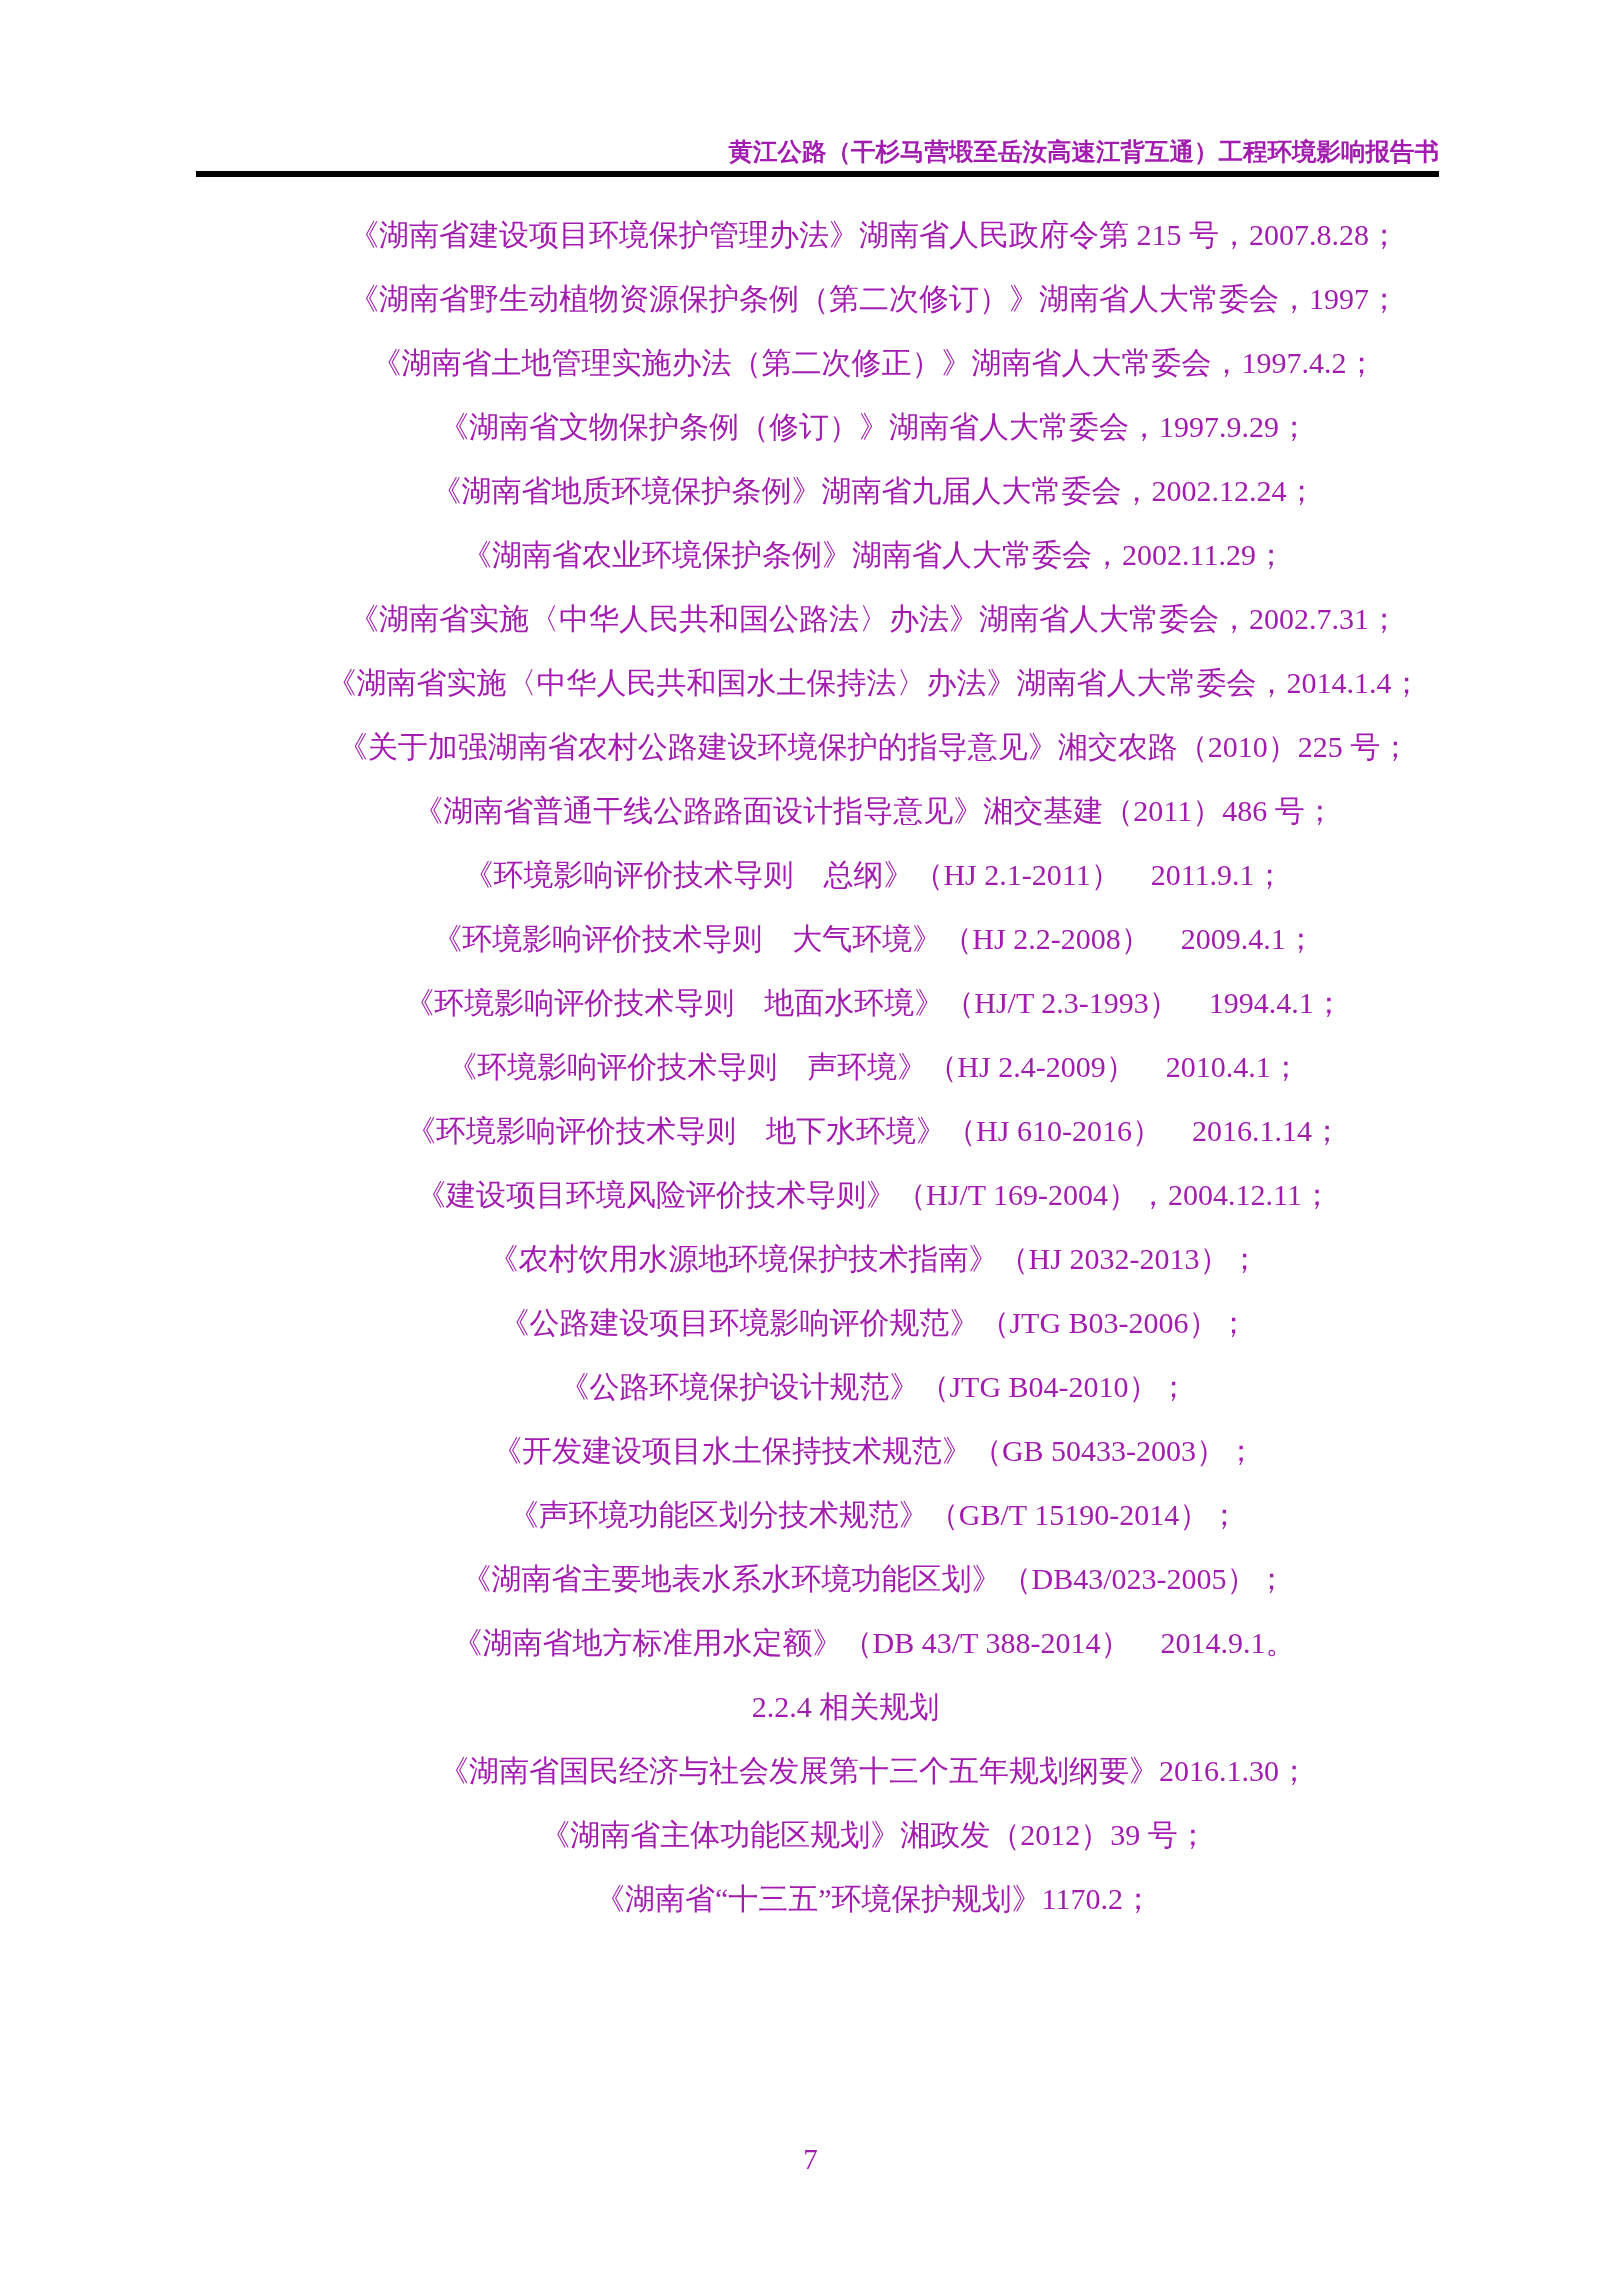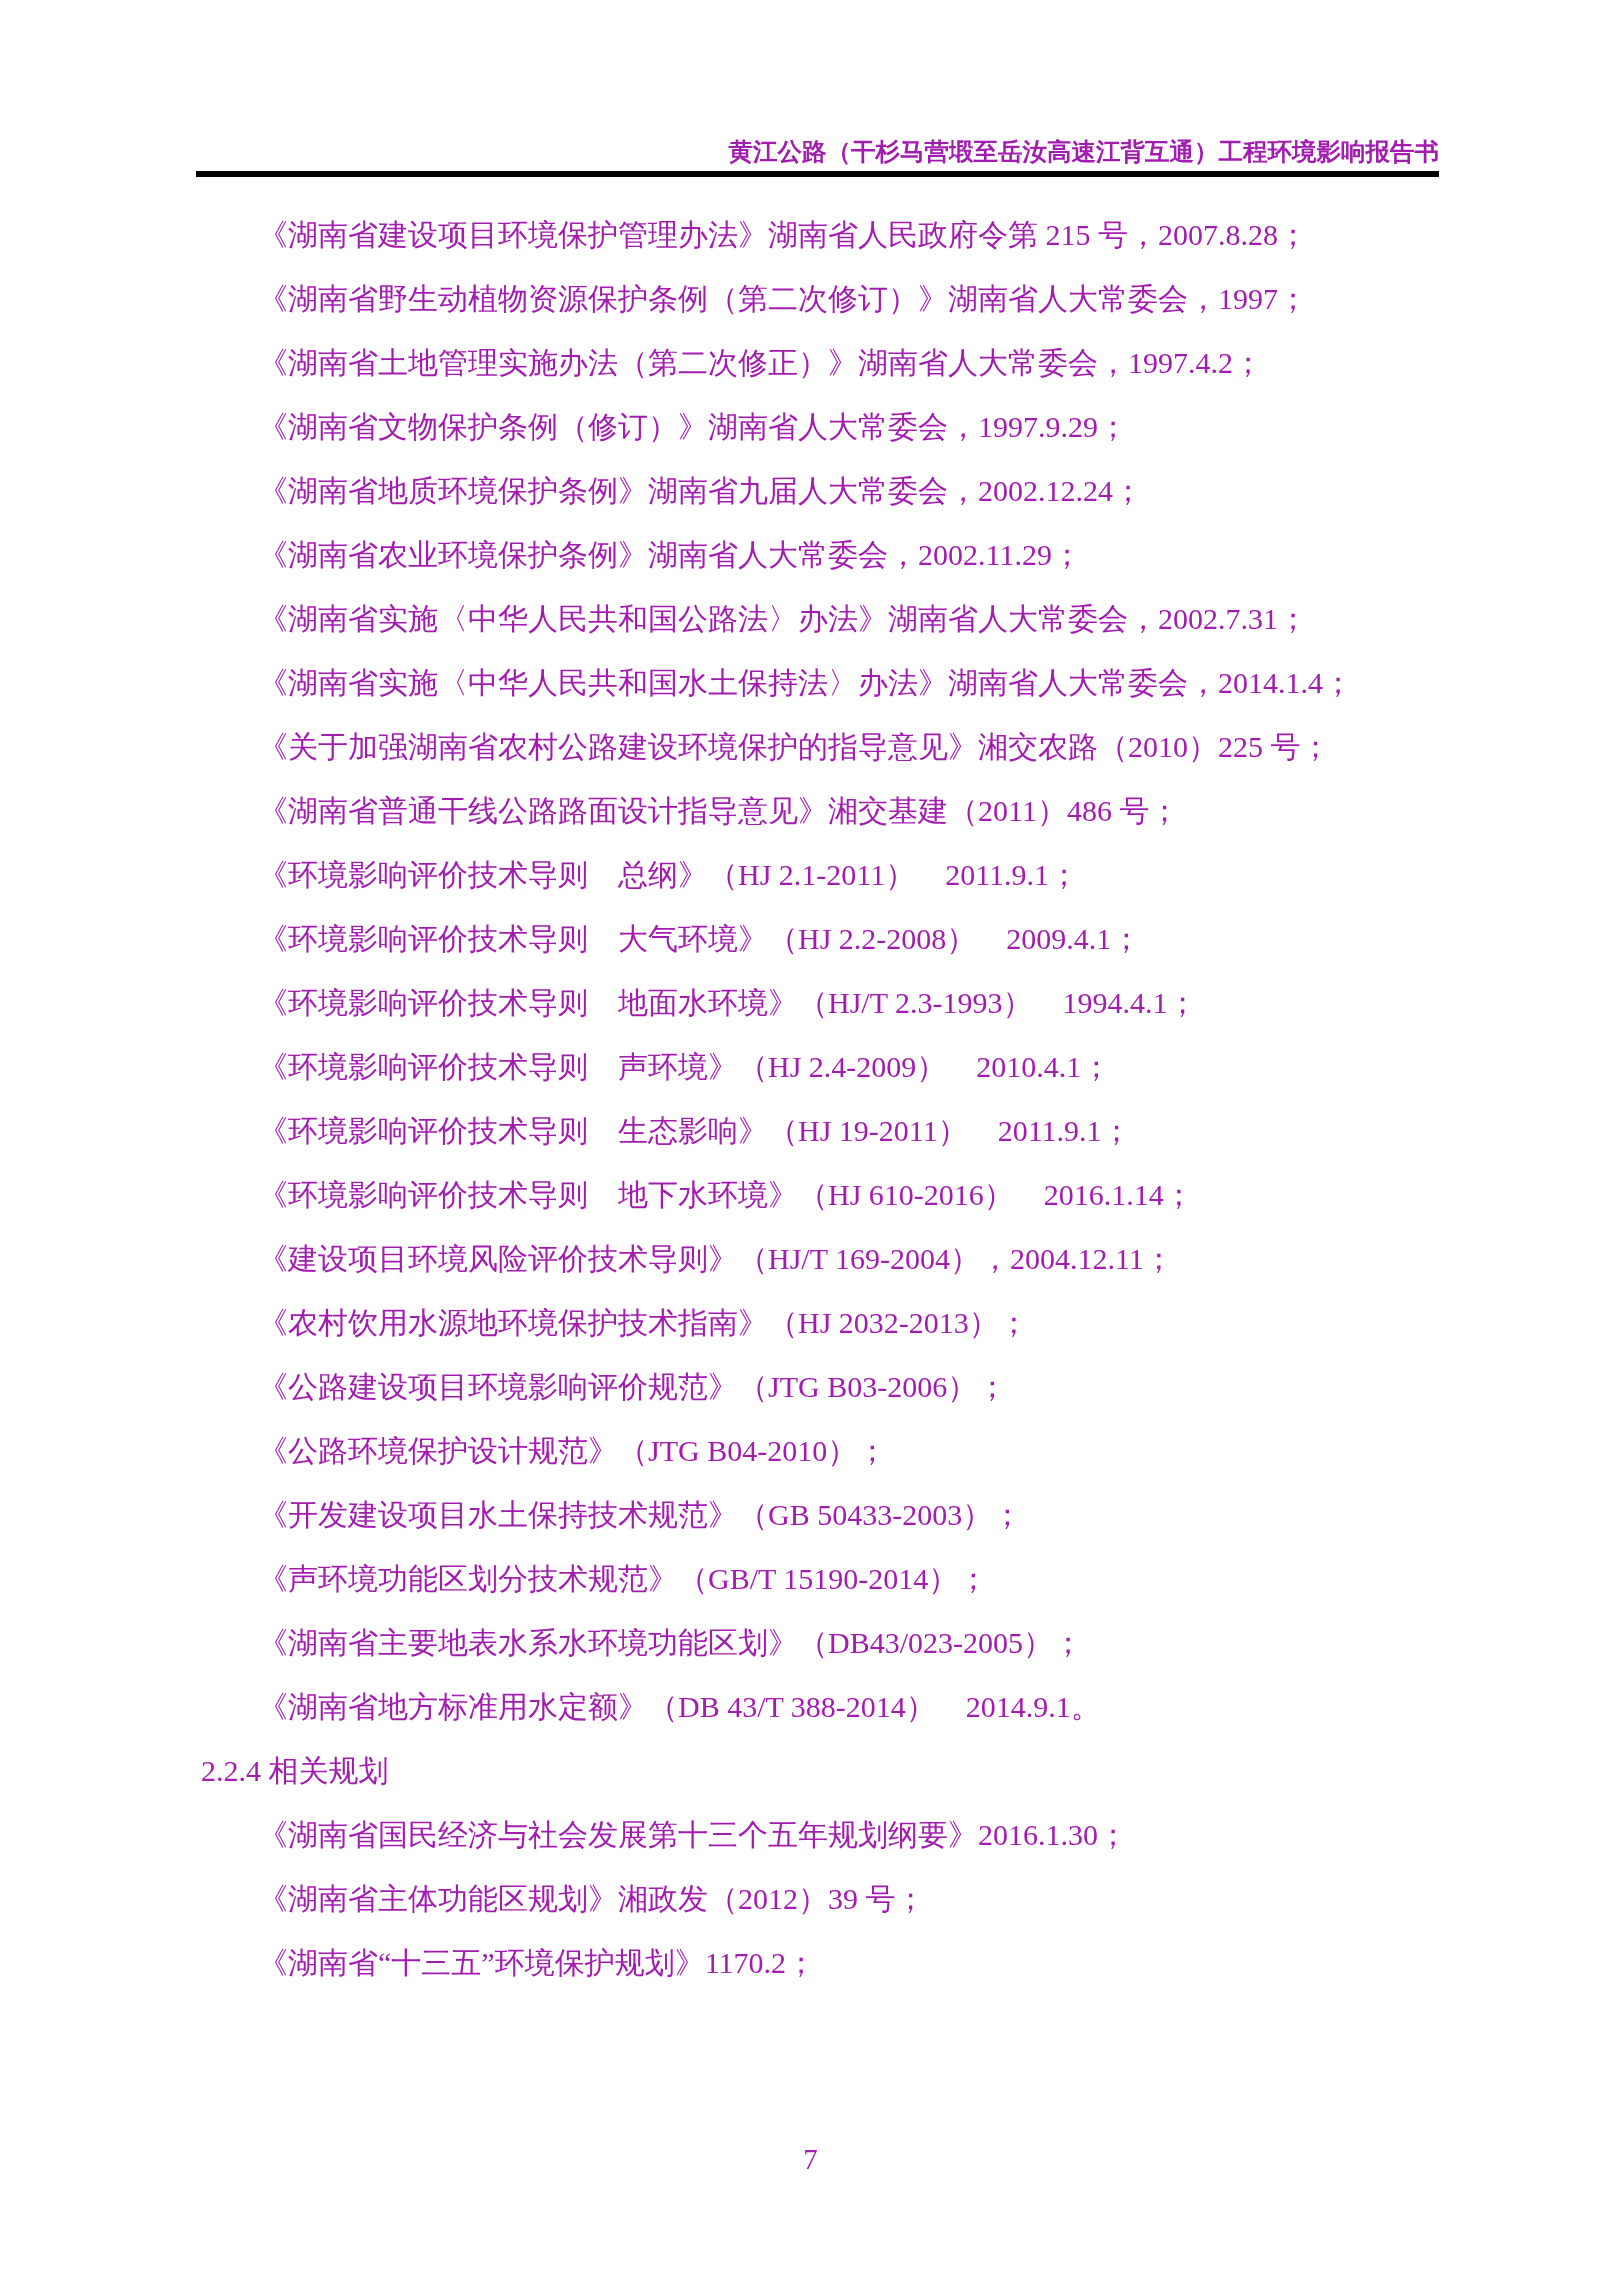--- a/index.html
+++ b/index.html
@@ -39,20 +39,21 @@
     position: absolute;
     top: 203px;
     left: 196px;
     width: 1294px;
   }
   .row {
     height: 64px;
     line-height: 64px;
     font-size: 30px;
     white-space: pre;
+    text-align: center;
   }
   .row.item {
     padding-left: 62px;
   }
   .row.heading {
     padding-left: 4.9px;
   }
   .page-footer {
     position: absolute;
     top: 2143px;
@@ -81,21 +82,20 @@
     <div class="row item">《湖南省实施〈中华人民共和国公路法〉办法》湖南省人大常委会，2002.7.31；</div>
     <div class="row item">《湖南省实施〈中华人民共和国水土保持法〉办法》湖南省人大常委会，2014.1.4；</div>
     <div class="row item">《关于加强湖南省农村公路建设环境保护的指导意见》湘交农路（2010）225 号；</div>
     <div class="row item">《湖南省普通干线公路路面设计指导意见》湘交基建（2011）486 号；</div>
 
 
     <div class="row item">《环境影响评价技术导则　总纲》（HJ 2.1-2011）　2011.9.1；</div>
     <div class="row item">《环境影响评价技术导则　大气环境》（HJ 2.2-2008）　2009.4.1；</div>
     <div class="row item">《环境影响评价技术导则　地面水环境》（HJ/T 2.3-1993）　1994.4.1；</div>
     <div class="row item">《环境影响评价技术导则　声环境》（HJ 2.4-2009）　2010.4.1；</div>
-    <div class="row item">《环境影响评价技术导则　生态影响》（HJ 19-2011）　2011.9.1；</div>
     <div class="row item">《环境影响评价技术导则　地下水环境》（HJ 610-2016）　2016.1.14；</div>
     <div class="row item">《建设项目环境风险评价技术导则》（HJ/T 169-2004），2004.12.11；</div>
     <div class="row item">《农村饮用水源地环境保护技术指南》（HJ 2032-2013）；</div>
     <div class="row item">《公路建设项目环境影响评价规范》（JTG B03-2006）；</div>
     <div class="row item">《公路环境保护设计规范》（JTG B04-2010）；</div>
     <div class="row item">《开发建设项目水土保持技术规范》（GB 50433-2003）；</div>
     <div class="row item">《声环境功能区划分技术规范》（GB/T 15190-2014）；</div>
     <div class="row item">《湖南省主要地表水系水环境功能区划》（DB43/023-2005）；</div>
     <div class="row item">《湖南省地方标准用水定额》（DB 43/T 388-2014）　2014.9.1。</div>
 

